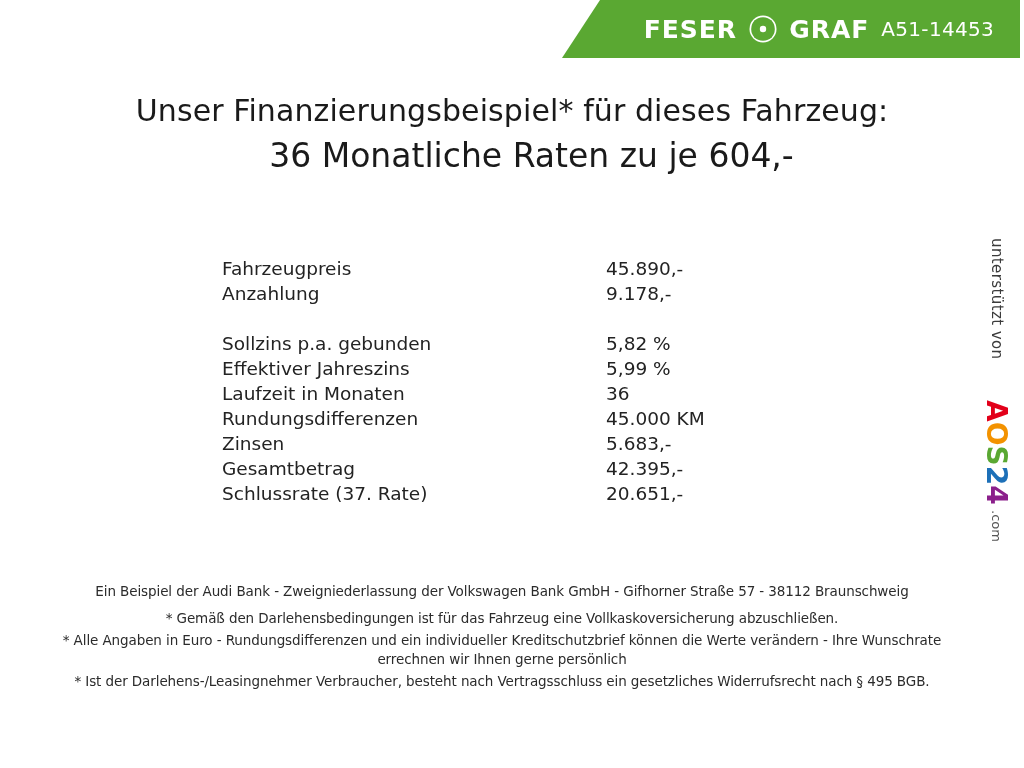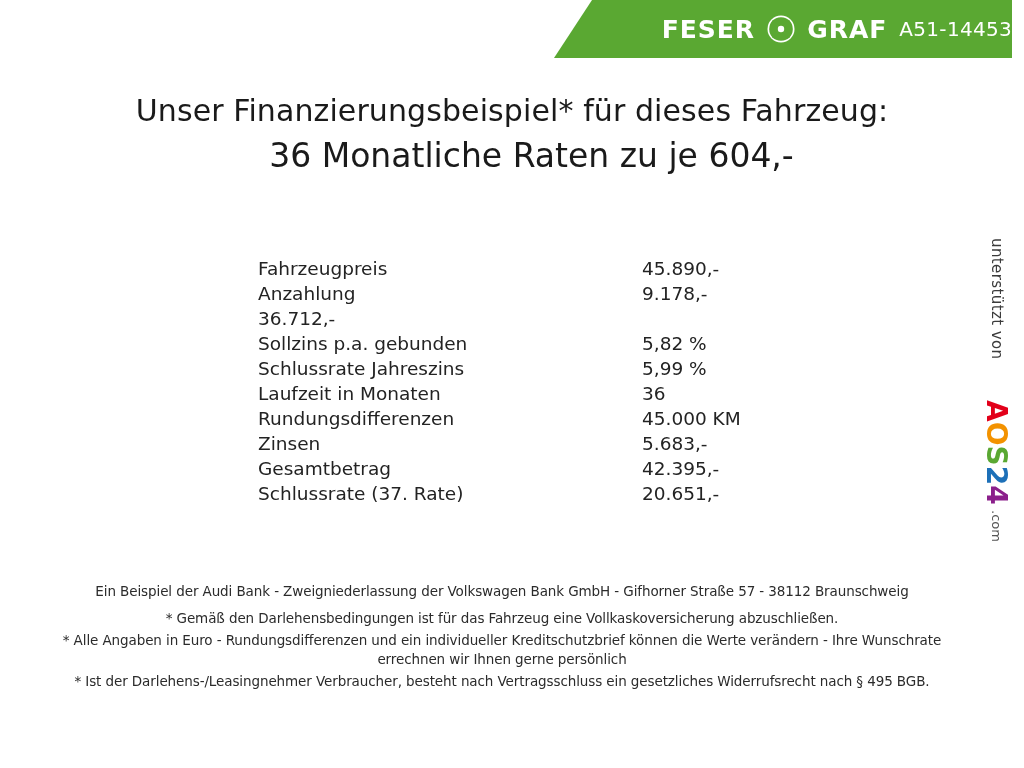--- a/index.html
+++ b/index.html
@@ -14,27 +14,28 @@
     position: relative;
     width: 1024px;
     height: 768px;
     background: #ffffff;
   }
 
   
   .header-banner {
     position: absolute;
     top: 0;
-    right: 12px;
+    right: 4px;
     height: 58px;
     width: 420px;
     background: #5aa832;
     display: flex;
     align-items: center;
     justify-content: flex-end;
+    padding-right: 26px;
   }
   .header-banner::before {
     content: "";
     position: absolute;
     left: -38px;
     top: 0;
     width: 0;
     height: 0;
     border-style: solid;
     border-width: 0 0 58px 38px;
@@ -94,21 +95,20 @@
     top: 256px;
     left: 222px;
     width: 560px;
   }
   .fig-row {
     display: flex;
     font-size: 18.5px;
     color: #232323;
     line-height: 25px;
     height: 25px;
-    margin-left: 36px;
   }
   .fig-label { width: 384px; }
   .fig-value { flex: 1; }
 
   
   .sponsor {
     position: absolute;
     right: 6px;
     top: 238px;
     width: 42px;
@@ -198,28 +198,27 @@
   <div class="figures">
     <div class="fig-row">
       <div class="fig-label">Fahrzeugpreis</div>
       <div class="fig-value">45.890,-</div>
     </div>
     <div class="fig-row">
       <div class="fig-label">Anzahlung</div>
       <div class="fig-value">9.178,-</div>
     </div>
     <div class="fig-row">
-      <div class="fig-value">36.712,-</div>
     </div>
     <div class="fig-row">
       <div class="fig-label">Sollzins p.a. gebunden</div>
       <div class="fig-value">5,82 %</div>
     </div>
     <div class="fig-row">
-      <div class="fig-label">Schlussrate Jahreszins</div>
+      <div class="fig-label">Effektiver Jahreszins</div>
       <div class="fig-value">5,99 %</div>
     </div>
     <div class="fig-row">
       <div class="fig-label">Laufzeit in Monaten</div>
       <div class="fig-value">36</div>
     </div>
     <div class="fig-row">
       <div class="fig-label">Rundungsdifferenzen</div>
       <div class="fig-value">45.000 KM</div>
     </div>

